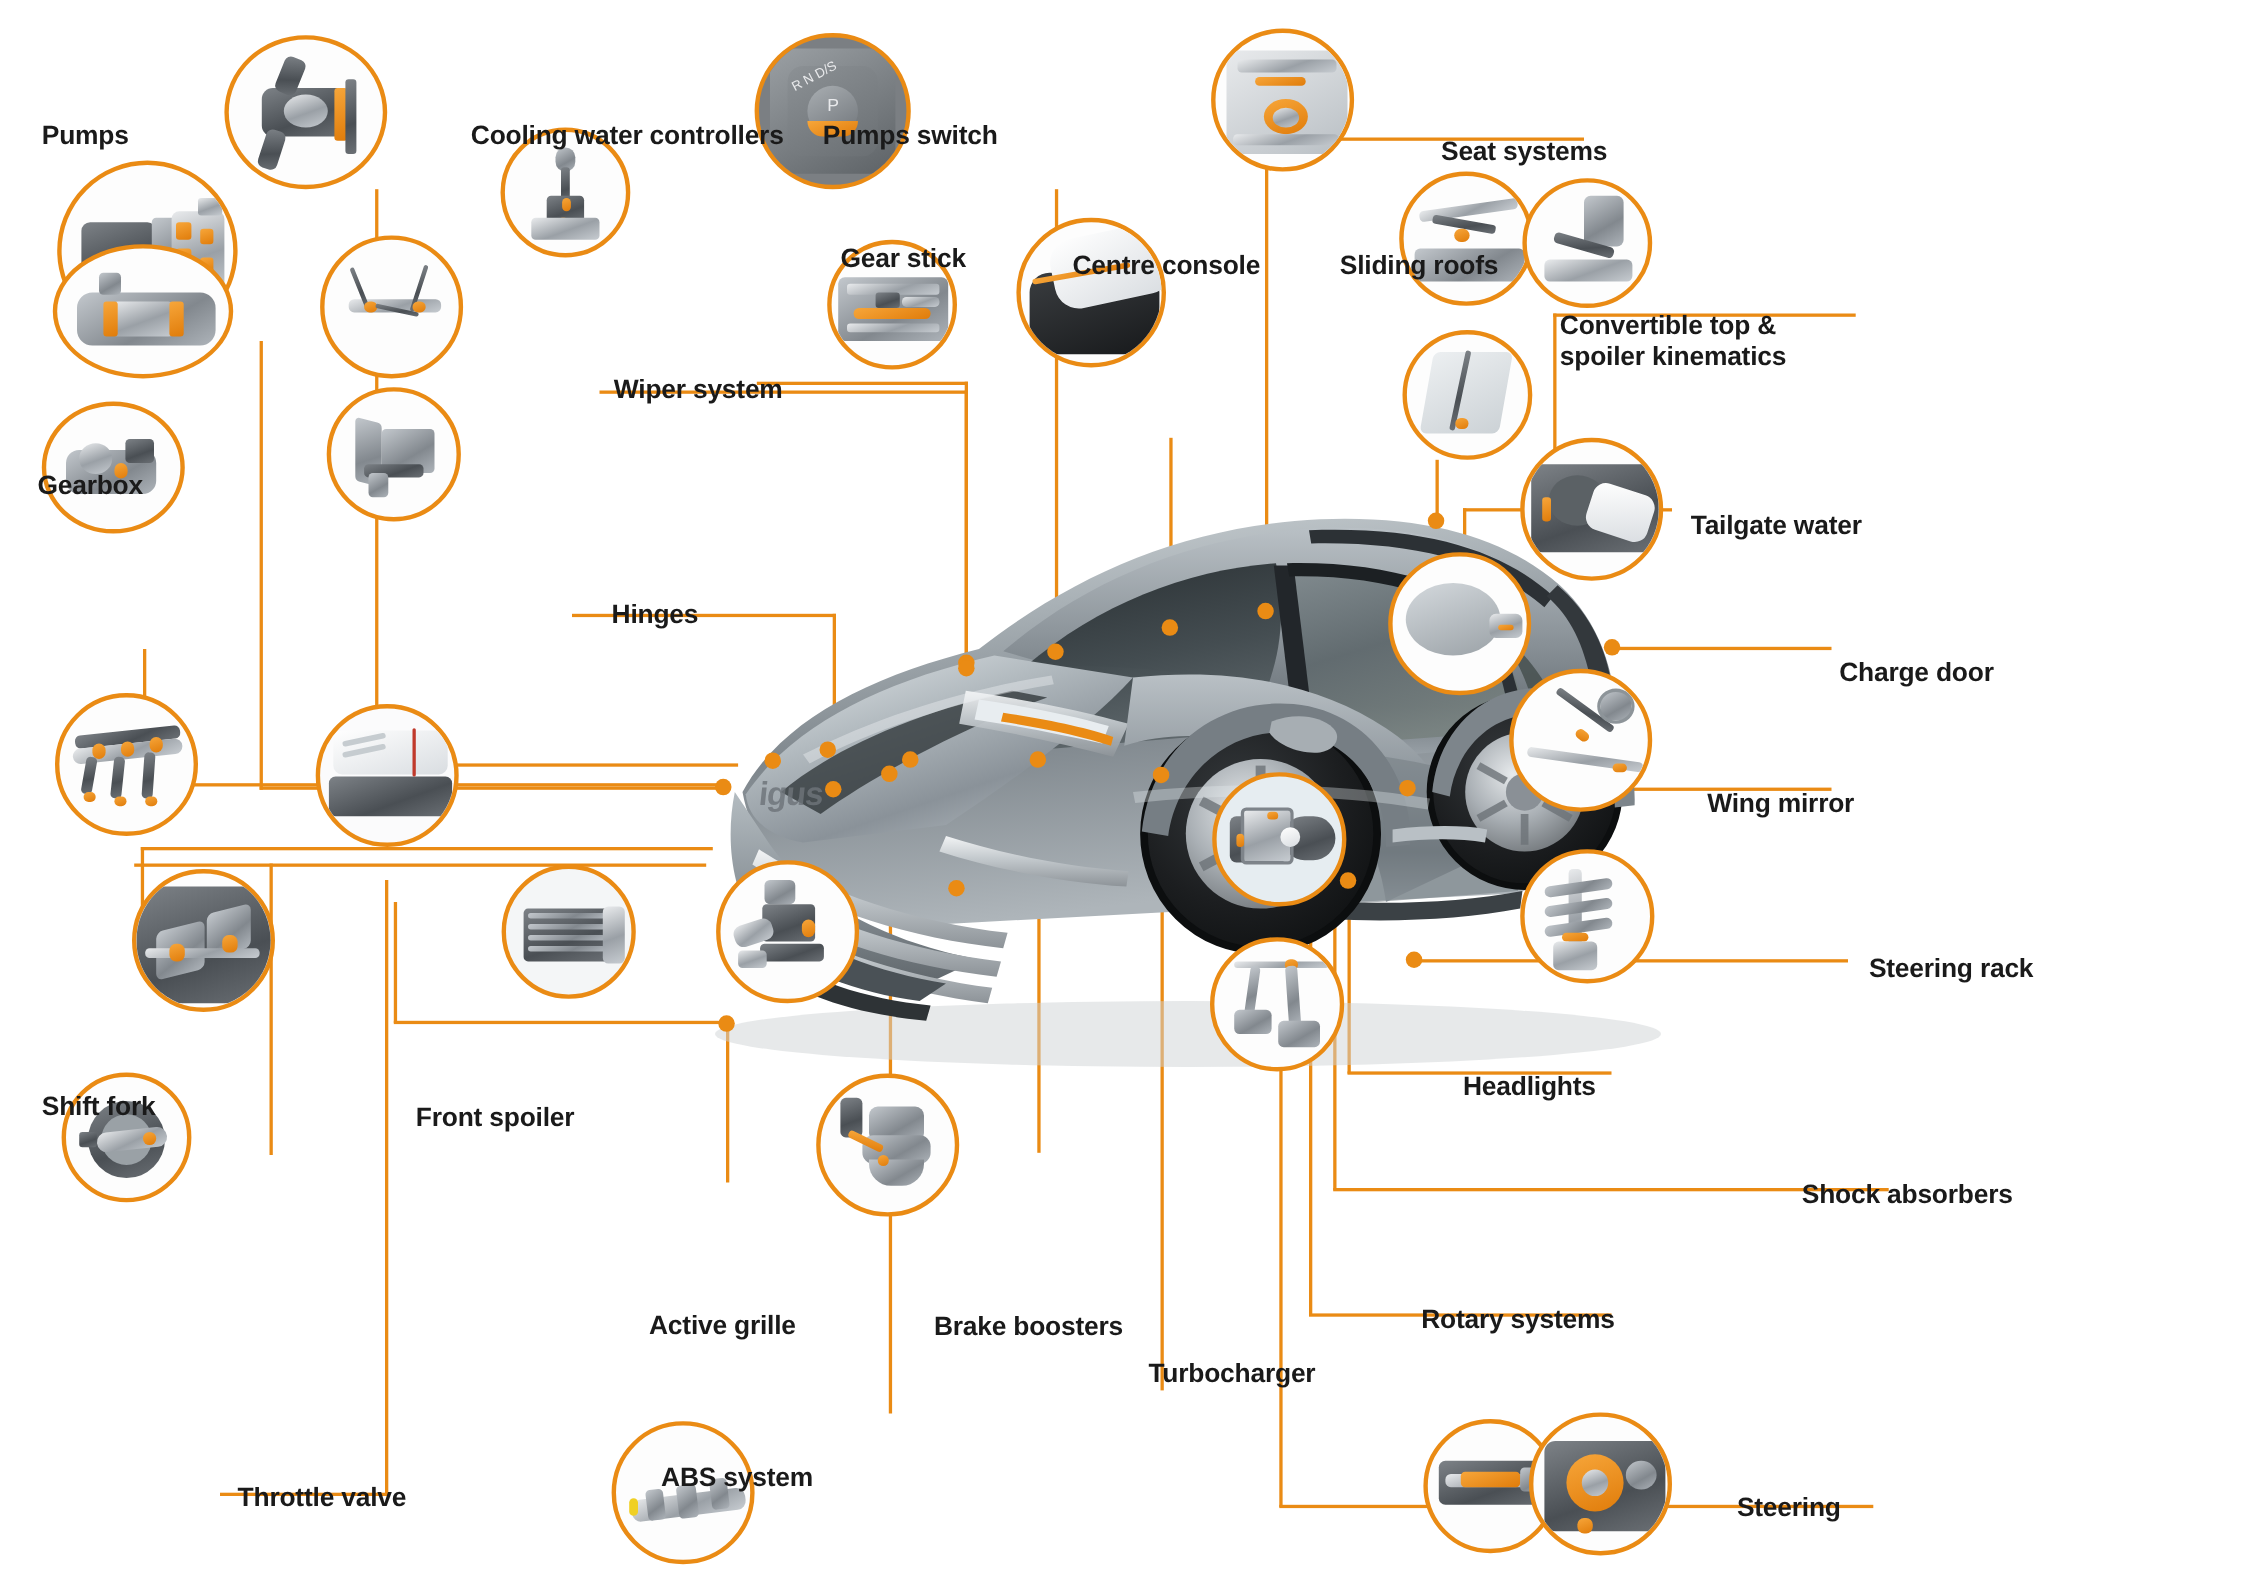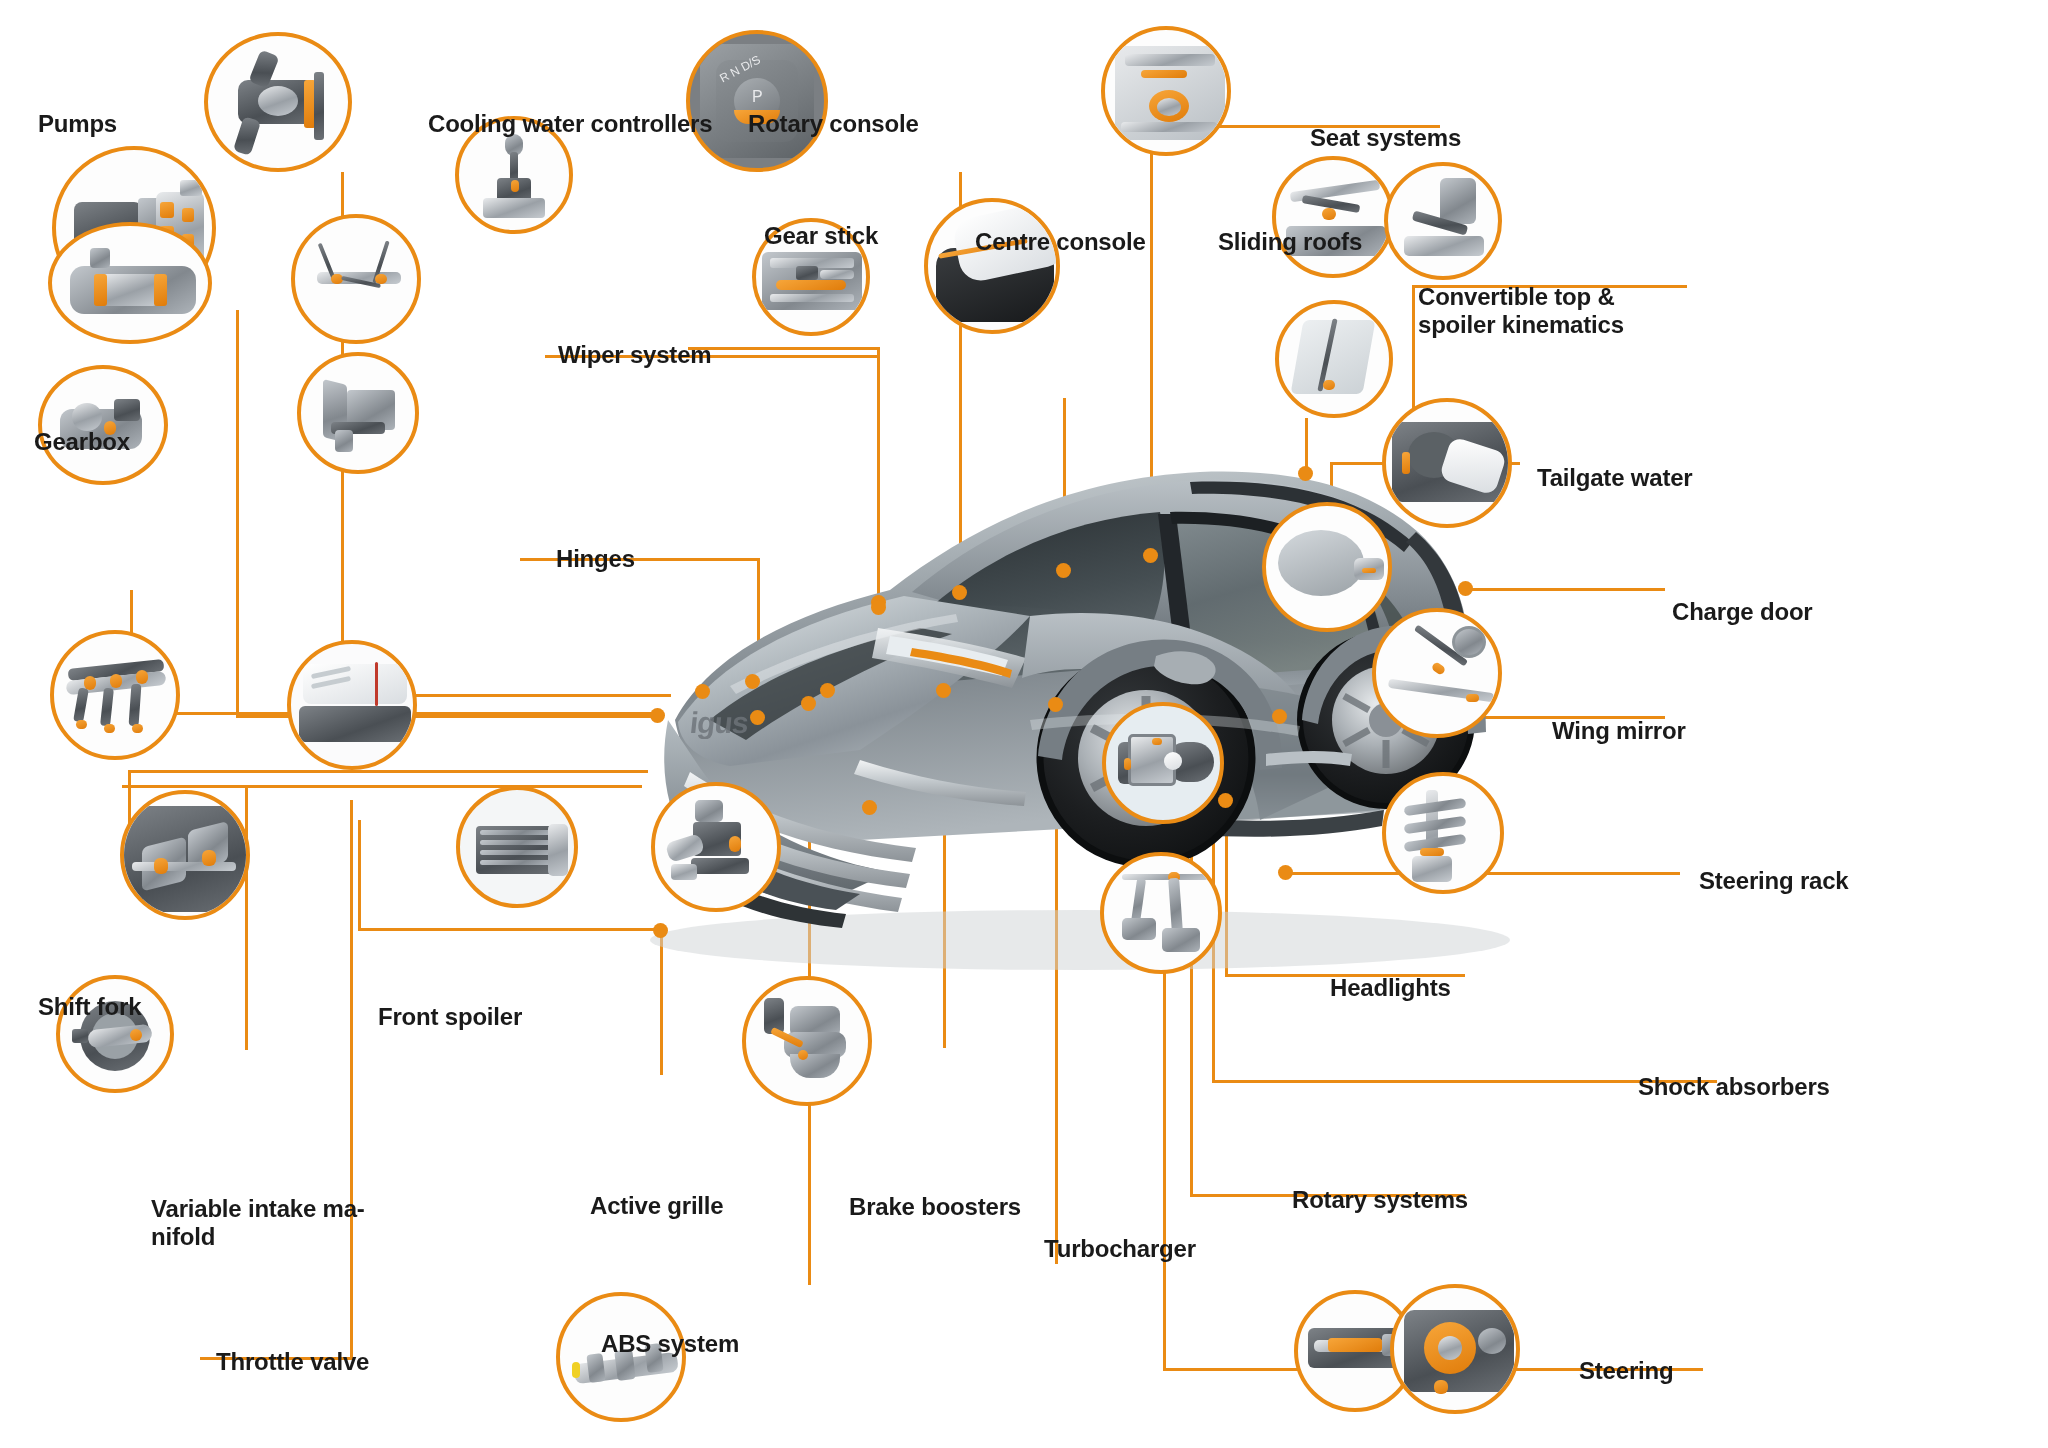--- a/index.html
+++ b/index.html
@@ -621,39 +621,37 @@
       <div class="mg mid" style="left:46px;top:34px;width:48px;height:40px;border-radius:4px;"></div>
       <div class="mg dark" style="left:30px;top:66px;width:54px;height:12px;border-radius:4px;"></div>
       <div class="mg mid" style="left:34px;top:74px;width:18px;height:22px;border-radius:4px;"></div>
     </div>
   </div>
 
   <div class="lbl" style="left:38px;top:110px;">Pumps</div>
   <div class="lbl" style="left:34px;top:428px;">Gearbox</div>
   <div class="lbl" style="left:428px;top:110px;">Cooling water controllers</div>
   <div class="lbl" style="left:764px;top:222px;">Gear stick</div>
-  <div class="lbl" style="left:748px;top:110px;">Rotary console</div>
+  <div class="lbl" style="left:748px;top:110px;">Pumps switch</div>
   <div class="lbl" style="left:975px;top:228px;">Centre console</div>
   <div class="lbl" style="left:1218px;top:228px;">Sliding roofs</div>
   <div class="lbl" style="left:1310px;top:124px;">Seat systems</div>
   <div class="lbl" style="left:1418px;top:283px;">Convertible top &amp;
 spoiler kinematics</div>
   <div class="lbl" style="left:1537px;top:464px;">Tailgate water</div>
   <div class="lbl" style="left:1672px;top:598px;">Charge door</div>
   <div class="lbl" style="left:1552px;top:717px;">Wing mirror</div>
   <div class="lbl" style="left:1699px;top:867px;">Steering rack</div>
   <div class="lbl" style="left:1638px;top:1073px;">Shock absorbers</div>
   <div class="lbl" style="left:1579px;top:1357px;">Steering</div>
   <div class="lbl" style="left:1292px;top:1186px;">Rotary systems</div>
   <div class="lbl" style="left:1330px;top:974px;">Headlights</div>
   <div class="lbl" style="left:1044px;top:1235px;">Turbocharger</div>
   <div class="lbl" style="left:849px;top:1193px;">Brake boosters</div>
   <div class="lbl" style="left:601px;top:1330px;">ABS system</div>
   <div class="lbl" style="left:590px;top:1192px;">Active grille</div>
   <div class="lbl" style="left:378px;top:1003px;">Front spoiler</div>
   <div class="lbl" style="left:216px;top:1348px;">Throttle valve</div>
-  <div class="lbl" style="left:151px;top:1195px;">Variable intake ma-
-nifold</div>
   <div class="lbl" style="left:38px;top:993px;">Shift fork</div>
   <div class="lbl" style="left:558px;top:341px;">Wiper system</div>
   <div class="lbl" style="left:556px;top:545px;">Hinges</div>
 
 </div>
 
 </body></html>

